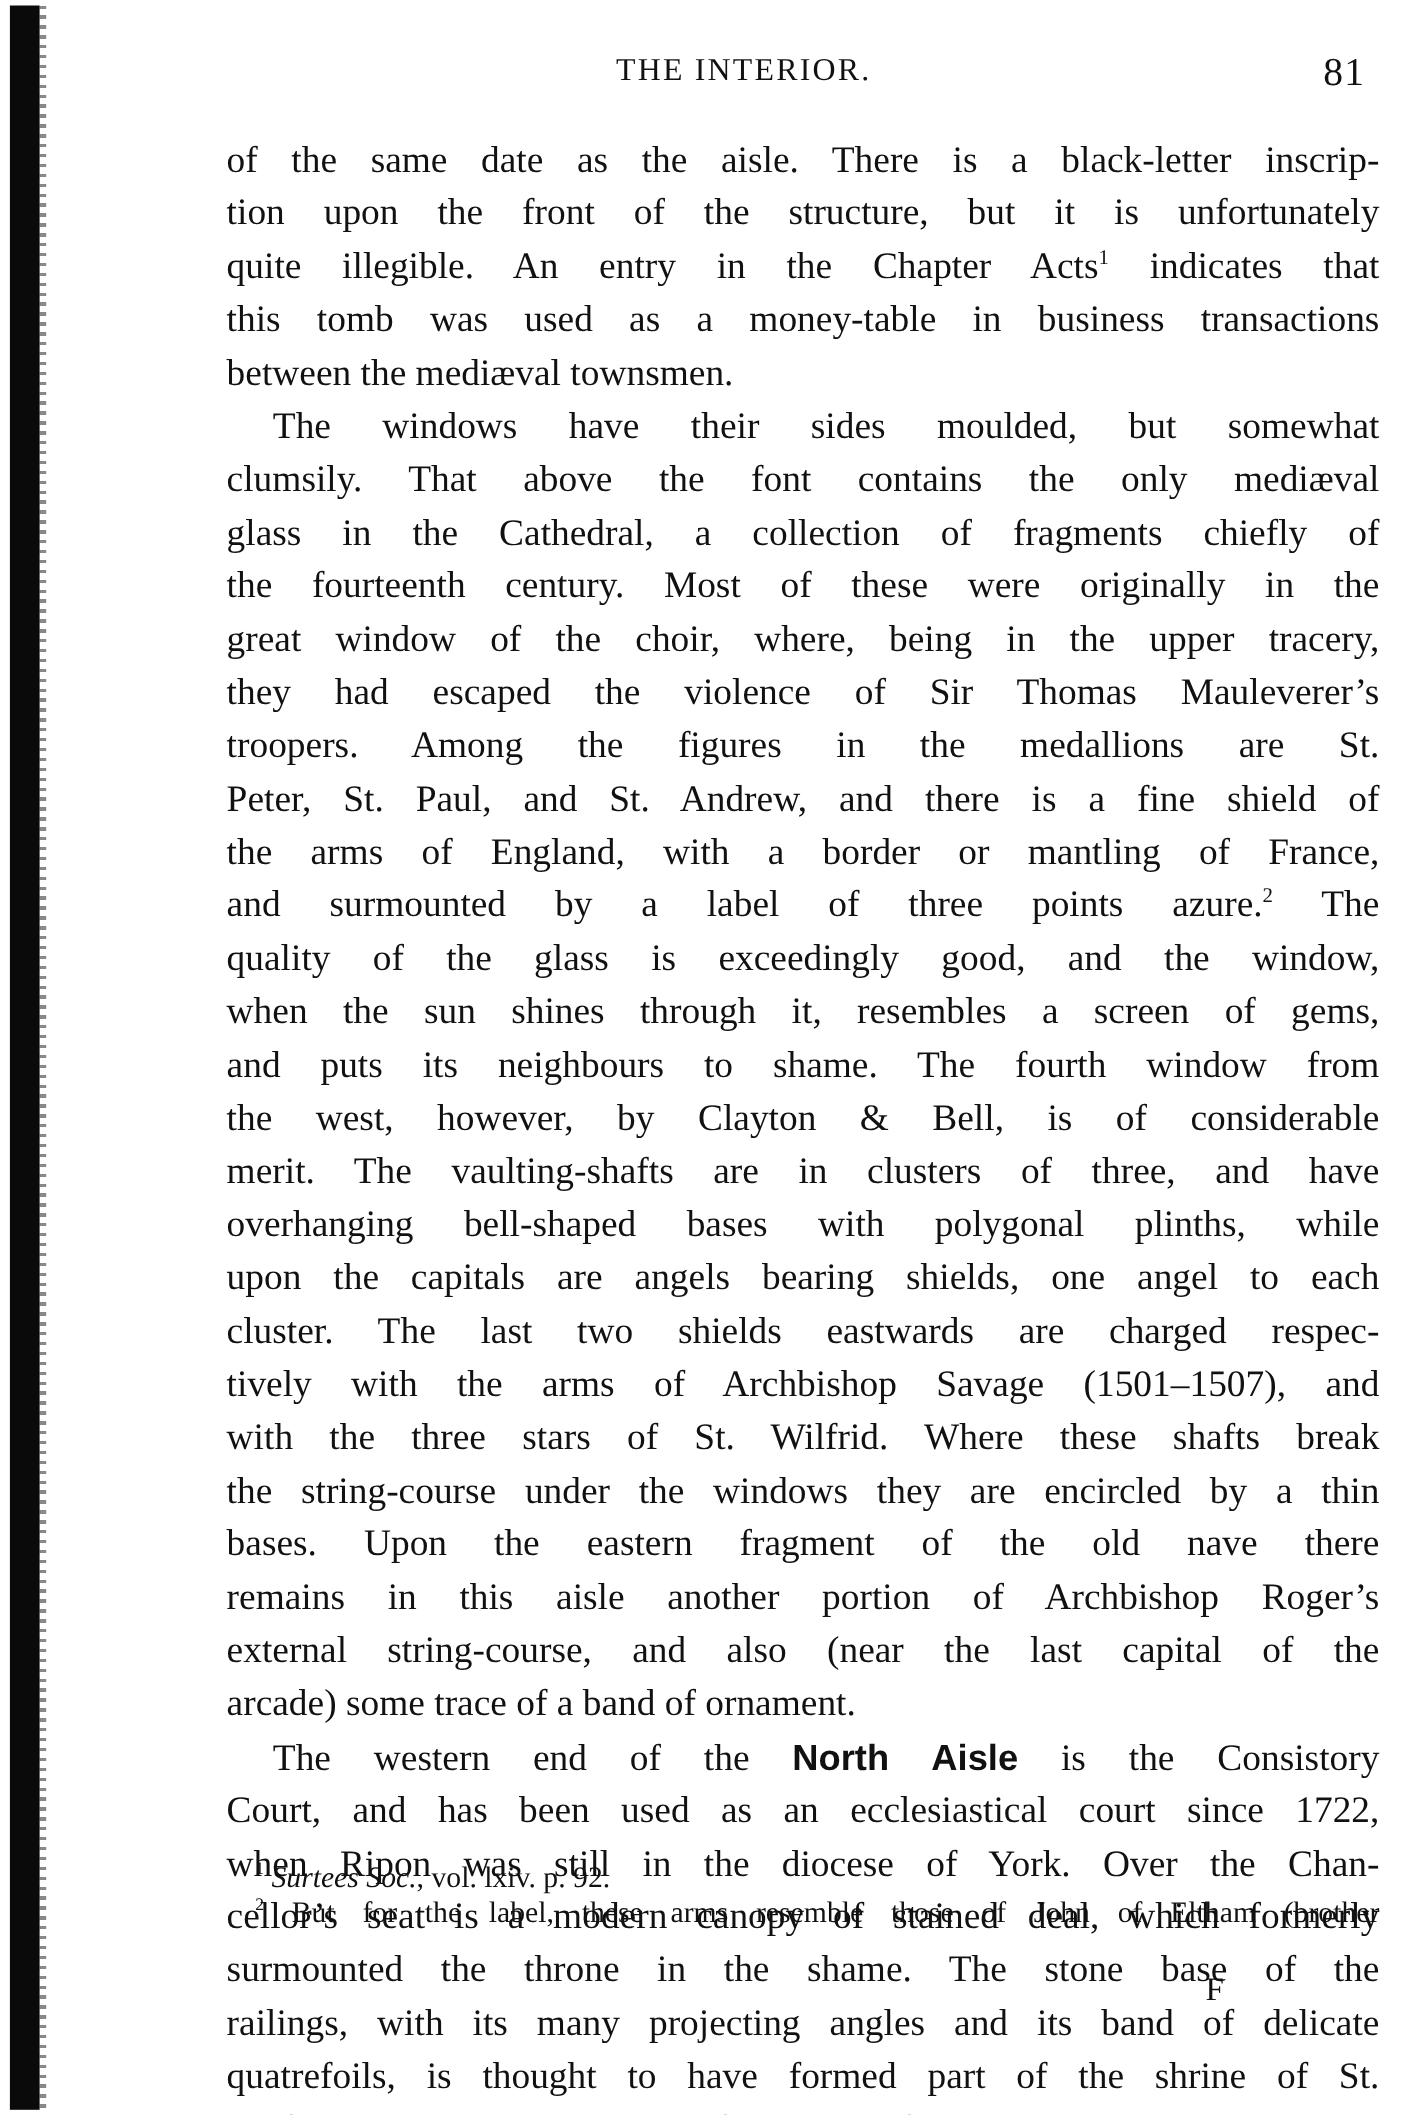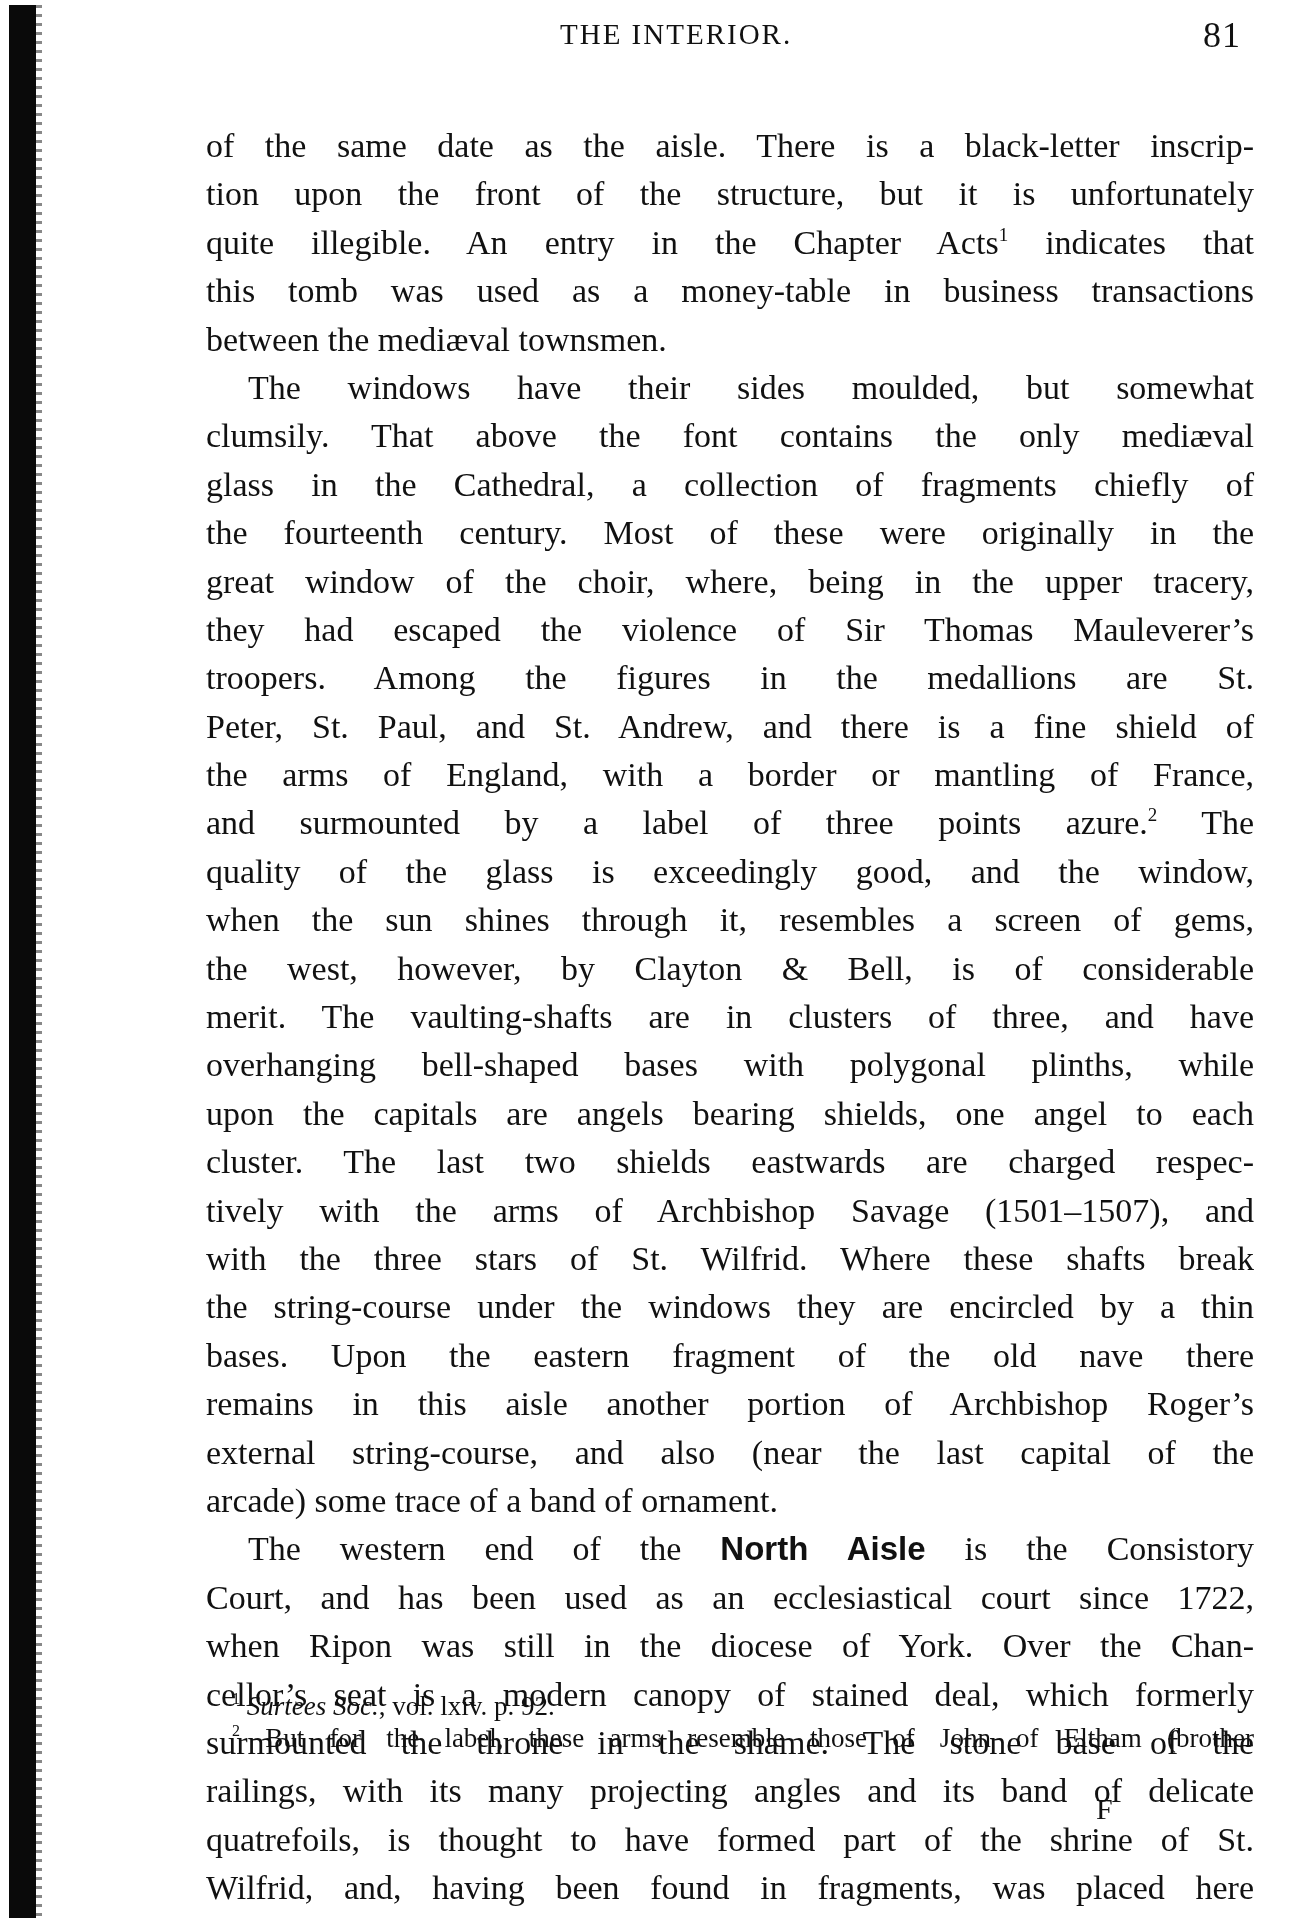--- a/index.html
+++ b/index.html
@@ -2,21 +2,21 @@
 <html><head>
 <meta charset="utf-8">
 <style>
   html, body { margin: 0; padding: 0; background: #ffffff; }
   body { width: 1293px; height: 1923px; position: relative; overflow: hidden;
          font-family: "Liberation Serif", "DejaVu Serif", serif; color: #111; }
   .binding { position: absolute; left: 9px; top: 5px; width: 27px; height: 1913px;
              background: #0a0a0a; }
   .binding::after { content: ""; position: absolute; right: -6px; top: 0; bottom: 0; width: 6px;
              background: repeating-linear-gradient(180deg, #111 0 3px, transparent 3px 9px); opacity: .5; }
-  .running-head { position: absolute; top: 18px; left: 0; width: 1140px; height: 40px; font-family: Liberation Serif, serif; }
+  .running-head { position: absolute; top: 48px; left: 0; width: 1140px; height: 40px; font-family: Liberation Serif, serif; }
   .head-title { position: absolute; left: 560px; top: 0; font-size: 29px; letter-spacing: 2px; }
   .page-num { position: absolute; left: 1203px; top: -4px; font-size: 36px; letter-spacing: 1px; }
   .body-text { position: absolute; left: 206px; top: 122px; width: 1048px; }
   .line { display: block; height: 48.4px; font-size: 34px; line-height: 48.4px; white-space: nowrap;
           text-align: justify; text-align-last: justify; }
   .line.last { text-align-last: left; }
   .line.indent { padding-left: 42px; }
   .bold-sans { font-family: "Liberation Sans", "DejaVu Sans", sans-serif; font-weight: bold; font-size: 33px; }
   .it { font-style: italic; }
   sup { font-size: 19px; line-height: 0; vertical-align: 13px; }
@@ -49,20 +49,21 @@
     <span class="line"><span>glass in the Cathedral, a collection of fragments chiefly of</span></span>
     <span class="line"><span>the fourteenth century.  Most of these were originally in the</span></span>
     <span class="line"><span>great window of the choir, where, being in the upper tracery,</span></span>
     <span class="line"><span>they had escaped the violence of Sir Thomas Mauleverer’s</span></span>
     <span class="line"><span>troopers.  Among the figures in the medallions are St.</span></span>
     <span class="line"><span>Peter, St. Paul, and St. Andrew, and there is a fine shield of</span></span>
     <span class="line"><span>the arms of England, with a border or mantling of France,</span></span>
     <span class="line"><span>and surmounted by a label of three points azure.</span><sup>2</sup><span>  The</span></span>
     <span class="line"><span>quality of the glass is exceedingly good, and the window,</span></span>
     <span class="line"><span>when the sun shines through it, resembles a screen of gems,</span></span>
+    <span class="line"><span>and puts its neighbours to shame.  The fourth window from</span></span>
     <span class="line"><span>the west, however, by Clayton &amp; Bell, is of considerable</span></span>
     <span class="line"><span>merit.  The vaulting-shafts are in clusters of three, and have</span></span>
     <span class="line"><span>overhanging bell-shaped bases with polygonal plinths, while</span></span>
     <span class="line"><span>upon the capitals are angels bearing shields, one angel to each</span></span>
     <span class="line"><span>cluster.  The last two shields eastwards are charged respec-</span></span>
     <span class="line"><span>tively with the arms of Archbishop Savage (1501–1507), and</span></span>
     <span class="line"><span>with the three stars of St. Wilfrid.  Where these shafts break</span></span>
     <span class="line"><span>the string-course under the windows they are encircled by a thin</span></span>
     <span class="line"><span>bases.  Upon the eastern fragment of the old nave there</span></span>
     <span class="line"><span>remains in this aisle another portion of Archbishop Roger’s</span></span>

